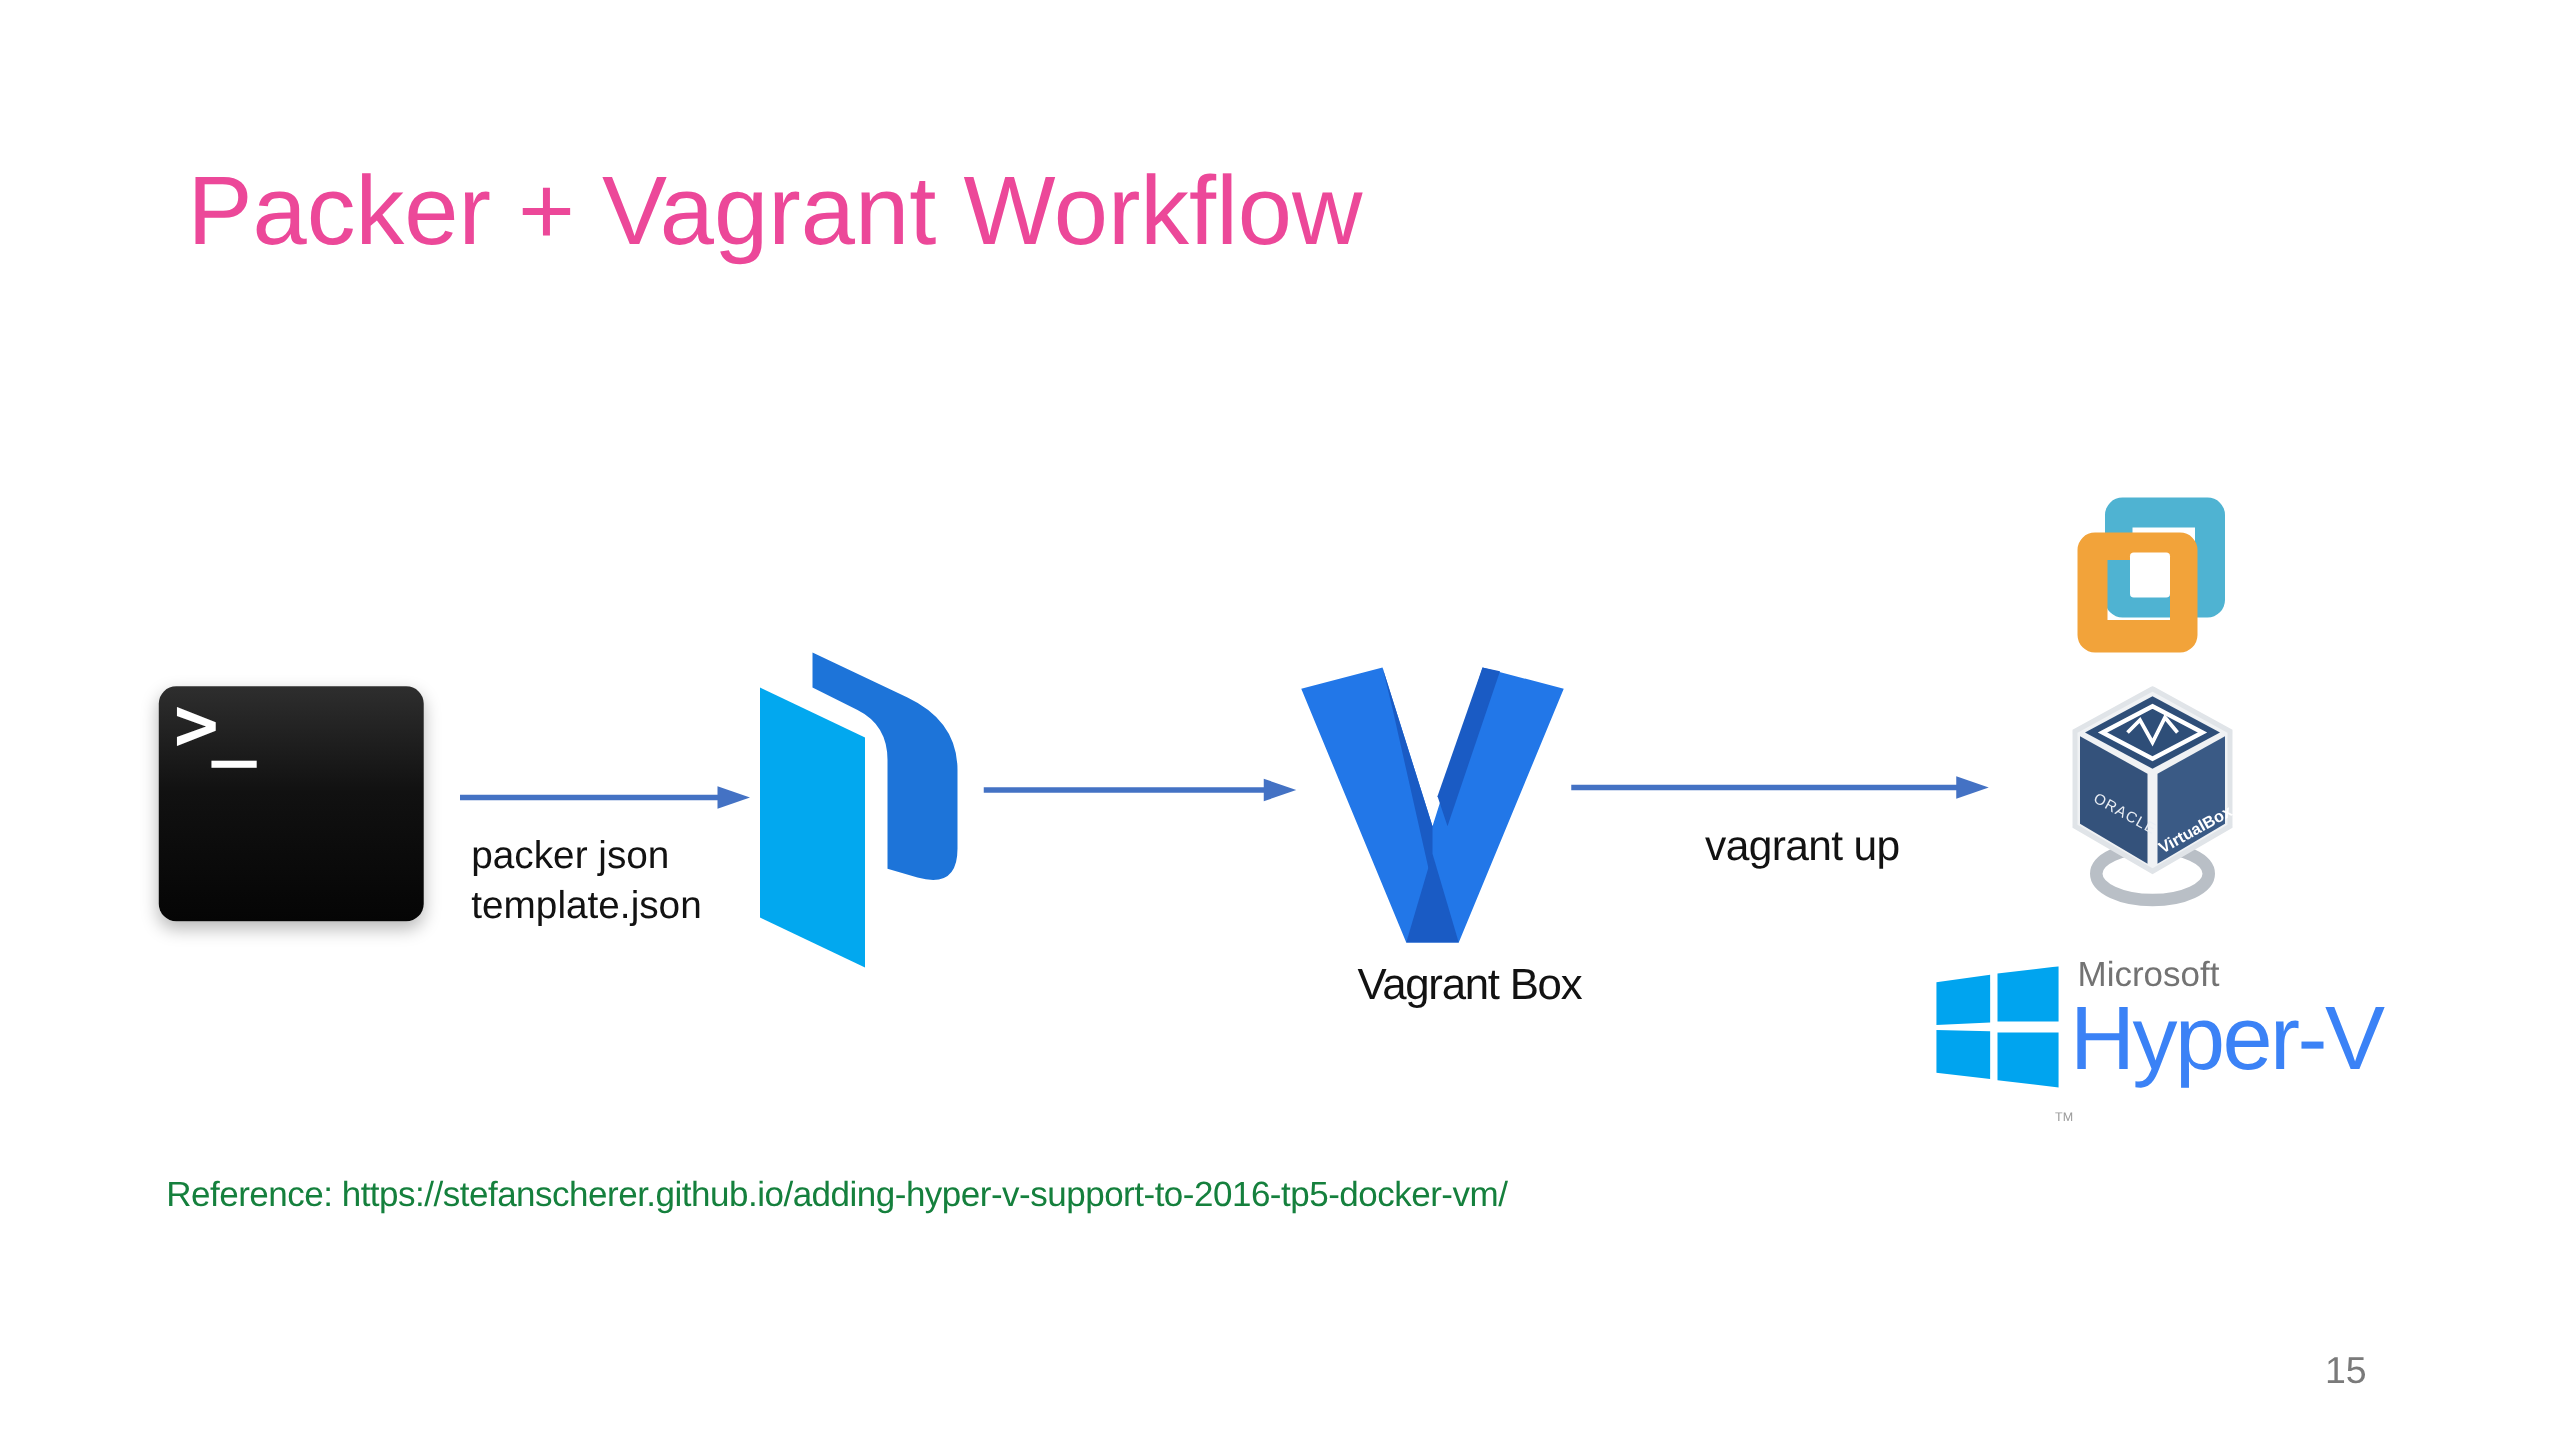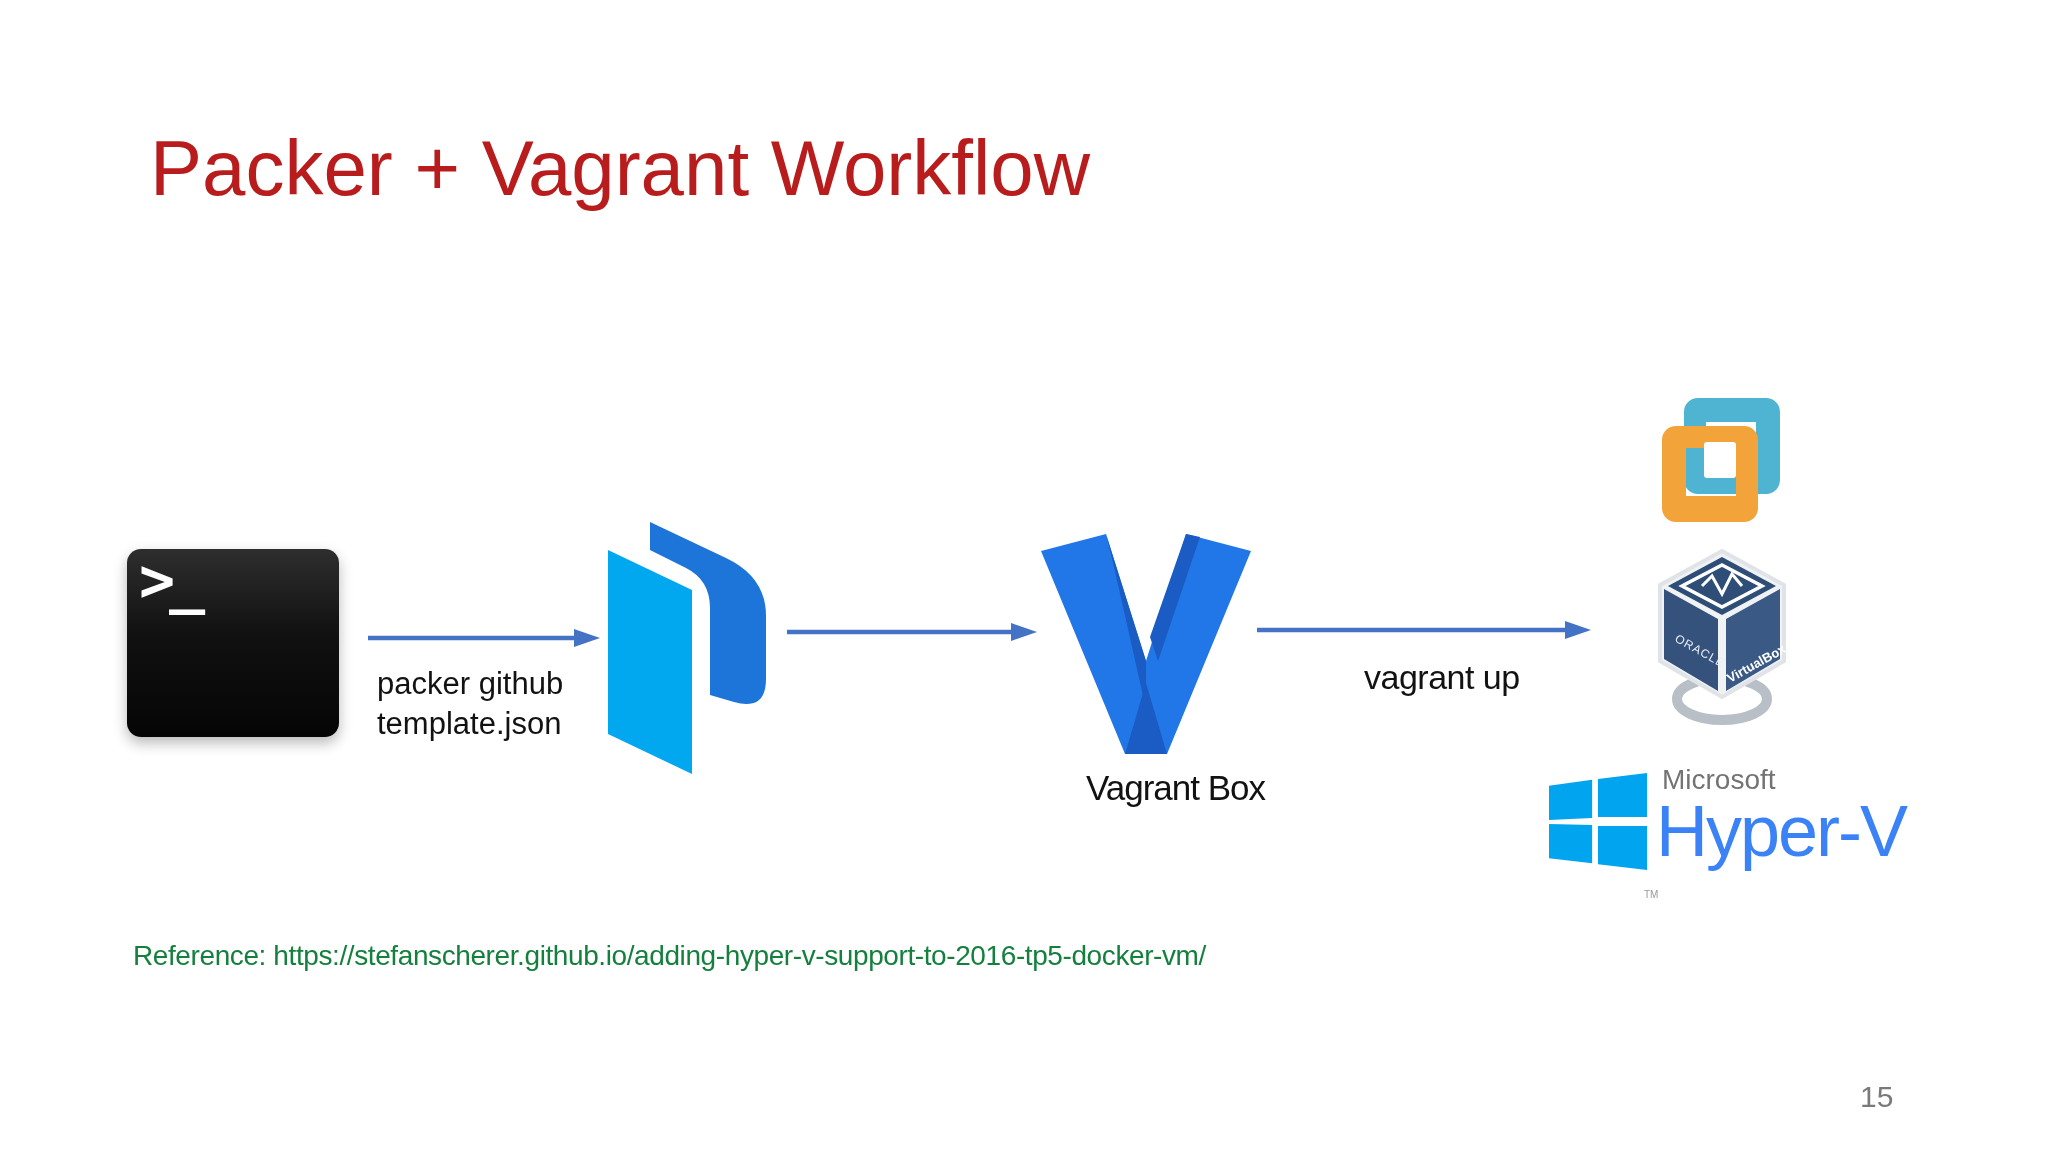--- a/index.html
+++ b/index.html
@@ -1,20 +1,20 @@
 <!DOCTYPE html>
 <html><head>
 <meta charset="utf-8">
 <style>
   html,body{margin:0;padding:0;background:#fff;}
   .slide{position:relative;width:2048px;height:1152px;background:#ffffff;overflow:hidden;
          font-family:"Liberation Sans",sans-serif;}
   .abs{position:absolute;}
   .title{left:150px;top:124px;font-size:78px;line-height:1.15;font-weight:300;
-         color:#b91c1c;letter-spacing:0px;font-family:"Liberation Sans",sans-serif;}
+         color:#ec4899;letter-spacing:0px;font-family:"Liberation Sans",sans-serif;}
   .terminal{left:127px;top:549px;width:212px;height:188px;border-radius:14px;
             background:linear-gradient(180deg,#2e2e2e 0%,#111 45%,#050505 100%);
             box-shadow:0 6px 14px rgba(0,0,0,.28);}
   .prompt{position:absolute;left:12px;top:-4px;color:#ffffff;font-weight:700;
           font-family:"DejaVu Sans Mono","Liberation Mono",monospace;font-size:60px;letter-spacing:-6px;}
   .lbl{color:#121212;}
   .packer-label{left:377px;top:664px;font-size:31px;line-height:40px;}
   .vagrant-box-label{left:1086px;top:768px;font-size:35px;letter-spacing:-1px;}
   .vagrant-up-label{left:1364px;top:658px;font-size:34px;letter-spacing:-0.5px;}
   .tm{left:1644px;top:853px;font-size:10px;color:#9a9a9a;margin-top:36px;}
@@ -33,21 +33,21 @@
   <div class="abs terminal">
     <span class="prompt">&gt;_</span>
   </div>
 
   <svg class="abs" style="left:366px;top:626px" width="236" height="24">
     <line x1="2" y1="12" x2="210" y2="12" stroke-width="4.5" stroke="#4472C4"></line>
     <polygon points="208,3 234,12 208,21" fill="#4472C4"></polygon>
   </svg>
 
   <div class="abs lbl packer-label">
-    <div>packer github</div>
+    <div>packer json</div>
     <div>template.json</div>
   </div>
 
   <svg class="abs" style="left:604px;top:512px" width="172" height="266" viewBox="0 0 172 266">
     <path d="M4,38 L88,78 L88,262 L4,222 Z" fill="#02A8EF"></path>
     <path d="M46,10 L122,46 Q162,65 162,104 L162,167 Q162,199 130,190 L106,183 L106,96 Q106,68 82,56 L46,38 Z" fill="#1D74D9"></path>
   </svg>
 
   <svg class="abs" style="left:785px;top:620px" width="254" height="24">
     <line x1="2" y1="12" x2="228" y2="12" stroke-width="4.5" stroke="#4472C4"></line>

